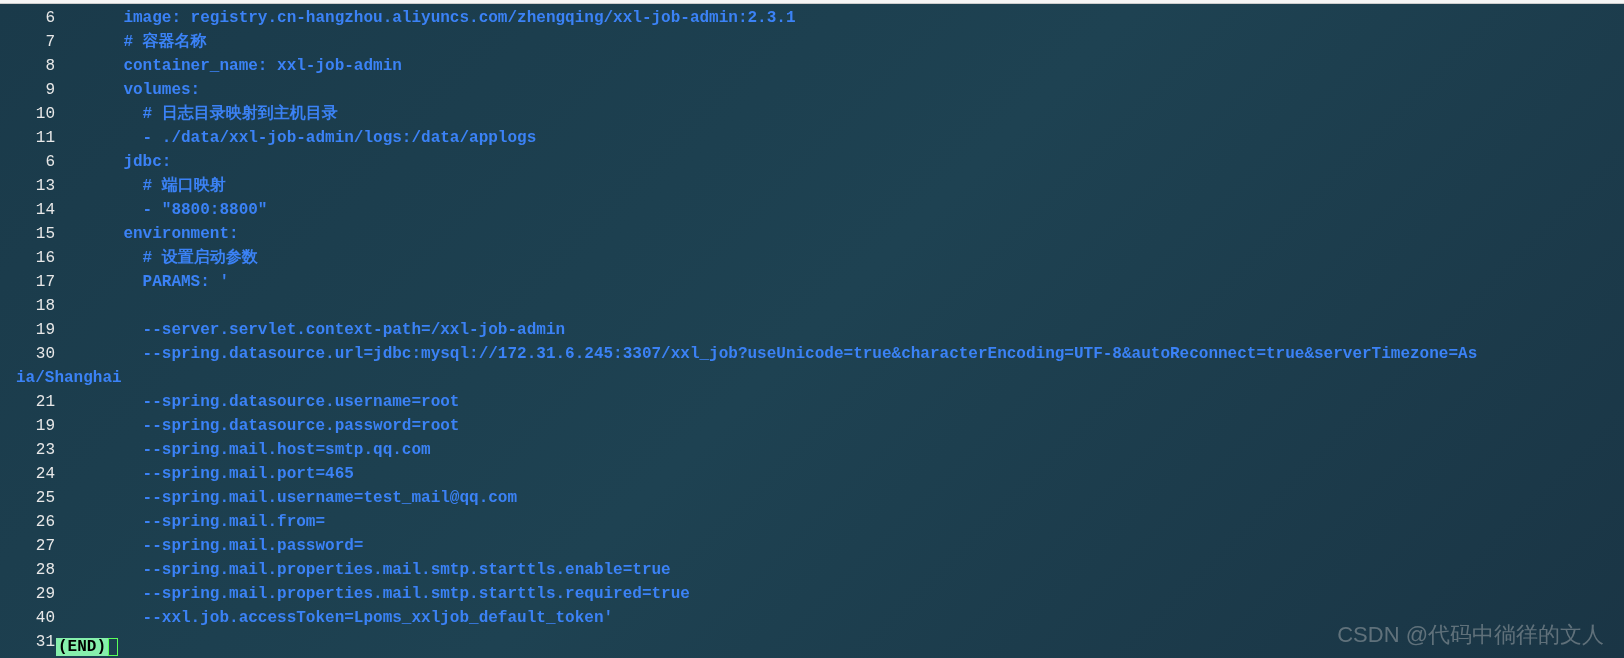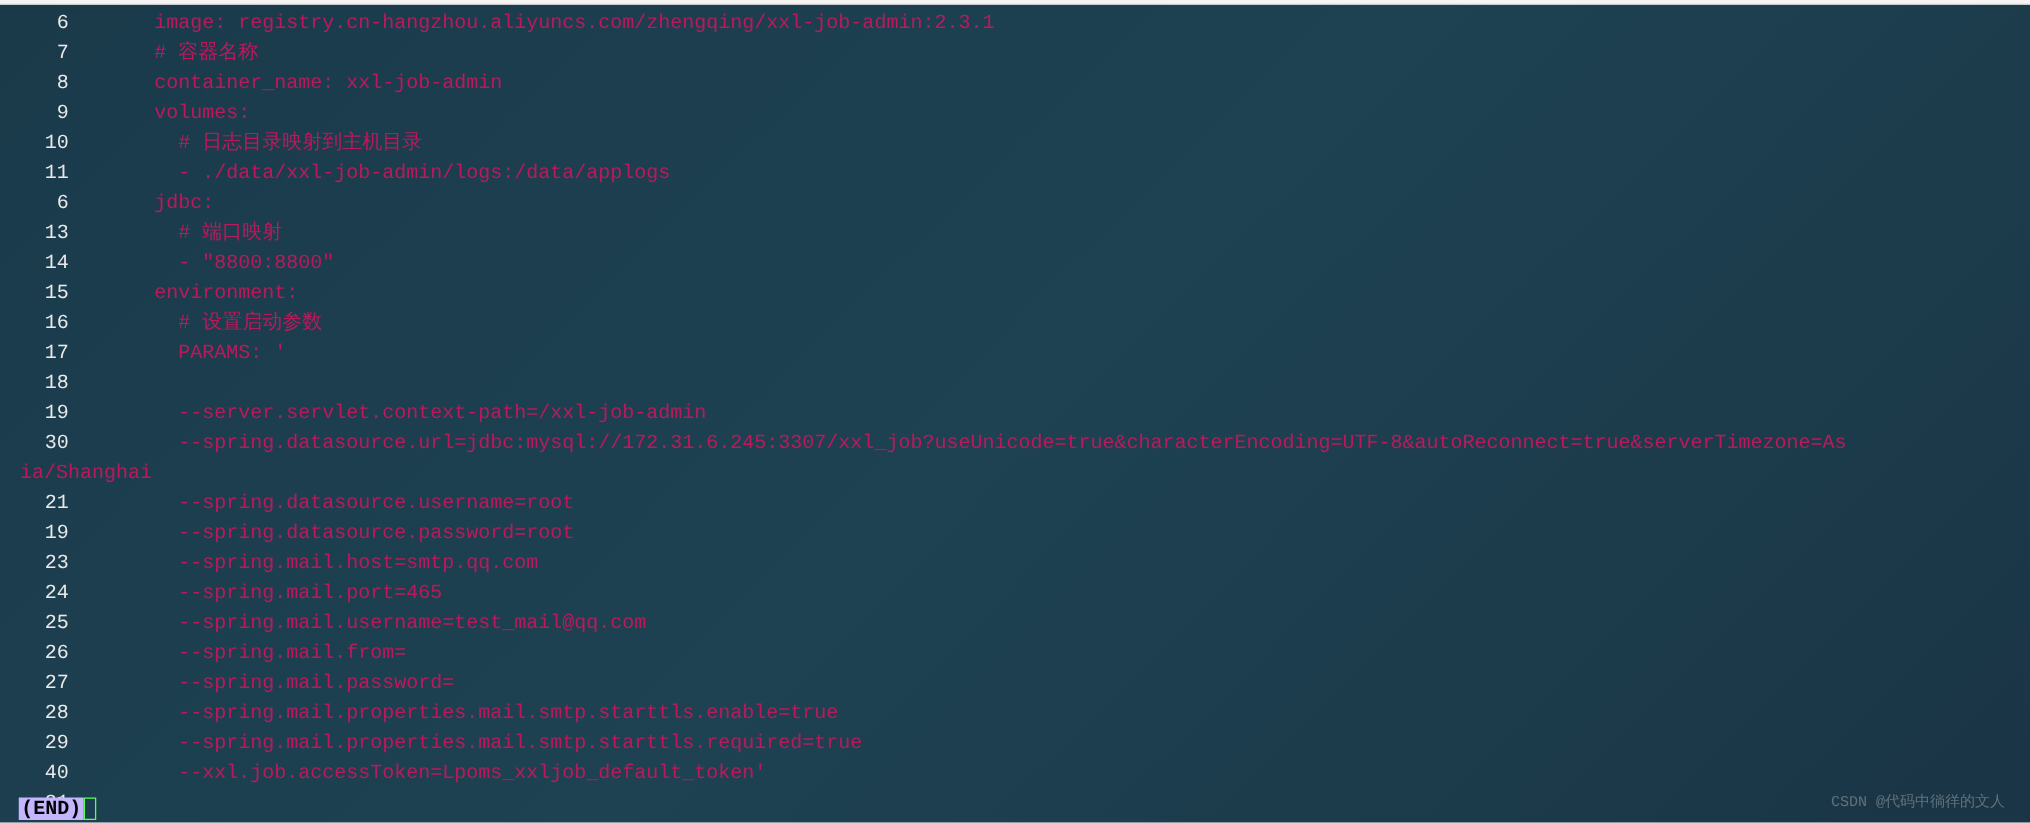--- a/index.html
+++ b/index.html
@@ -33,53 +33,54 @@
     }
     .line-number {
       width: 85px;
       text-align: right;
       padding-right: 30px;
       color: #e8e8e8;
       font-weight: normal;
       flex-shrink: 0;
     }
     .line-content {
-      color: #be185d;
-      font-weight: normal;
+      color: #3b82f6;
+      font-weight: bold;
     }
     .wrapped-line {
       padding-left: 16px;
     }
     .status-bar {
       position: absolute;
       bottom: 2px;
       left: 15px;
       display: flex;
       align-items: center;
     }
     .end-marker {
-      background: #c4b5fd;
+      background: #86efac;
       color: #000000;
       padding: 0 2px;
       font-weight: bold;
+      margin-left: 41px;
     }
     .cursor-box {
       display: inline-block;
       width: 10px;
       height: 18px;
       border: 1px solid #5aff5a;
       margin-left: 0px;
     }
     .watermark {
       position: absolute;
       bottom: 8px;
       right: 20px;
       color: rgba(200, 200, 200, 0.4);
-      font-size: 12px;
-      font-family: Liberation Mono, monospace;
+      font-size: 22px;
+      font-family: Liberation Sans, sans-serif;
     }
   </style>
 </head>
 <body>
 
 <div class="top-bar"></div>
 
 <div class="editor">
 <div class="line"><span class="line-number">6</span><span class="line-content">    image: registry.cn-hangzhou.aliyuncs.com/zhengqing/xxl-job-admin:2.3.1</span></div>
     <div class="line"><span class="line-number">7</span><span class="line-content">    # 容器名称</span></div>

